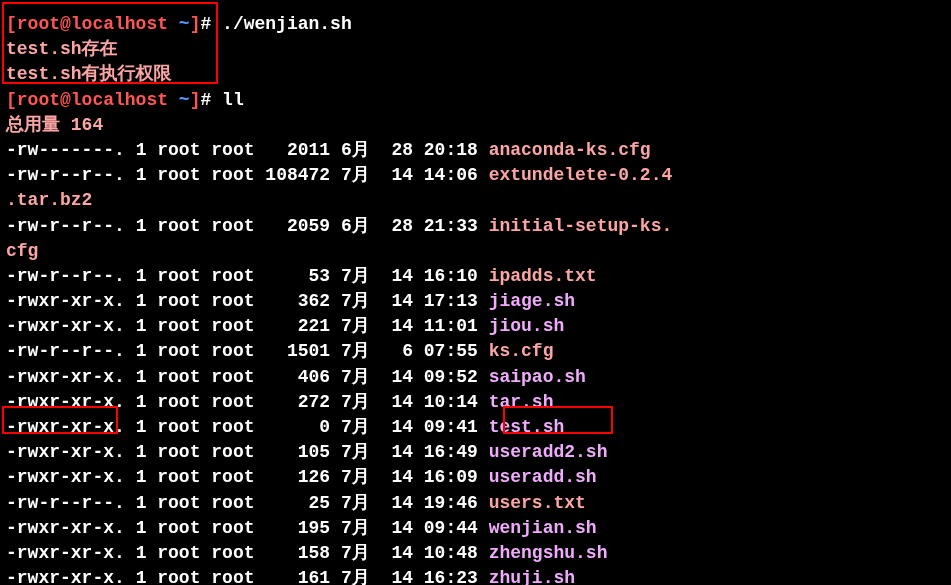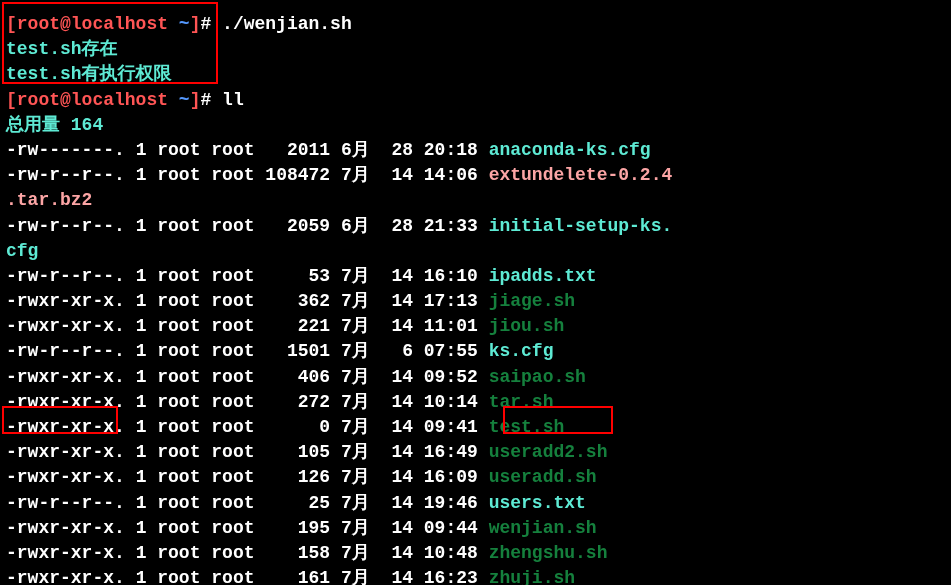--- a/index.html
+++ b/index.html
@@ -16,23 +16,23 @@
       padding: 4px 6px;
       width: 951px;
       height: 585px;
       overflow: hidden;
       font-weight: bold;
     }
     .prompt-user { color: #ff5555; }
     .prompt-path { color: #5599ff; }
     .prompt-hash { color: #fff; }
     .command { color: #fff; }
-    .output { color: #5eead4; }
+    .output { color: #fca5a5; }
     .red-text { color: #fca5a5; }
-    .green-text { color: #15803d; }
+    .green-text { color: #f0abfc; }
     
     .highlight-box1 {
       position: absolute;
       border: 2px solid #ff0000;
       pointer-events: none;
     }
     .box-top { top: 2px; left: 2px; width: 216px; height: 82px; }
     .box-perm { top: 406px; left: 2px; width: 116px; height: 28px; }
     .box-file { top: 406px; left: 503px; width: 110px; height: 28px; }
     

